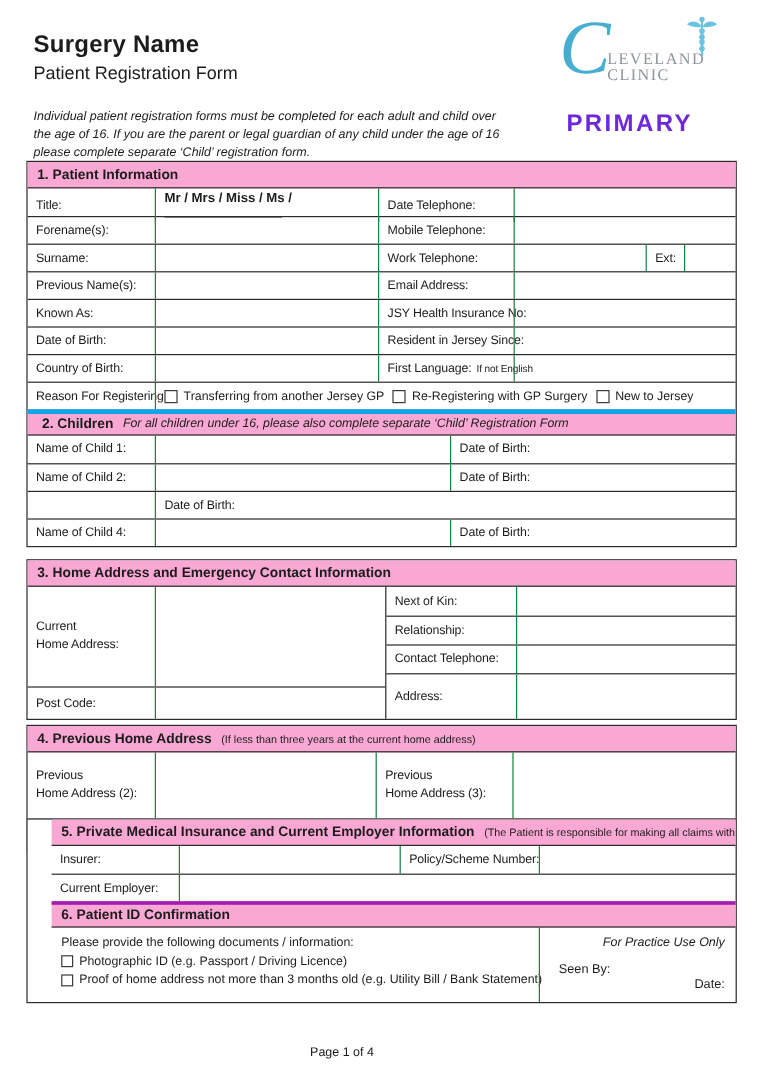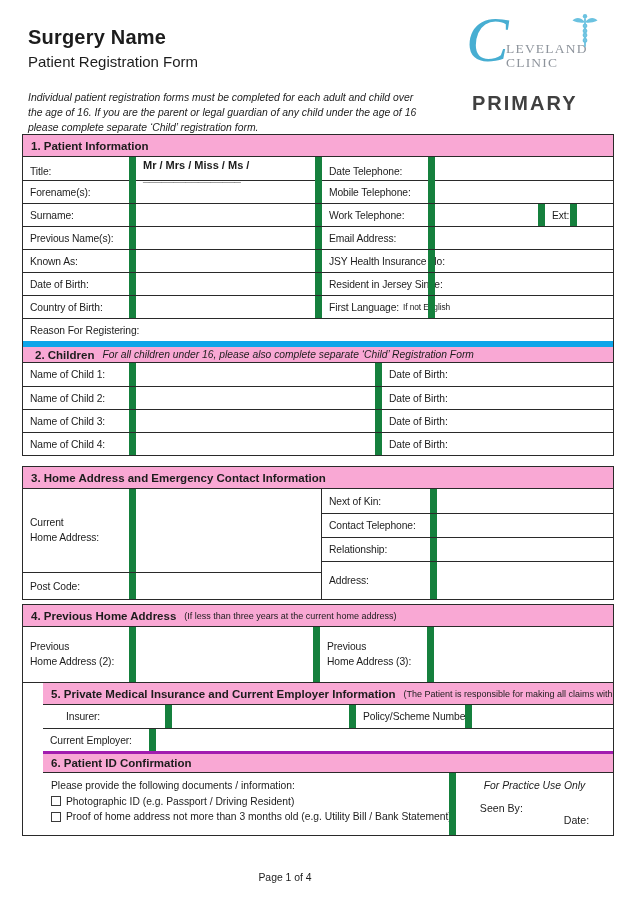--- a/index.html
+++ b/index.html
@@ -13,62 +13,62 @@
   .doc-subtitle { position:absolute; left:28px; top:53px; font-size:15px; }
   .doc-note { position:absolute; left:28px; top:91px; width:400px; font-size:10.4px; font-style:italic; line-height:1.42; }
   .logo { position:absolute; left:466px; top:16px; width:150px; height:66px; }
   .logo-c { position:absolute; left:0; top:-8px; font-family:"Liberation Serif", serif; font-style:italic;
             font-size:64px; line-height:1; color:#47aed2; }
   .logo-words { position:absolute; left:40px; top:26px; font-family:"Liberation Serif", serif;
                 color:#8e949c; letter-spacing:1.2px; line-height:1.05; }
   .logo-words div { font-size:13.5px; }
   .caduceus { position:absolute; left:106px; top:-3px; }
   .primary { position:absolute; left:472px; top:92px; font-size:20px; font-weight:bold;
-             color:#404040; letter-spacing:2px; }
+             color:#6d28d9; letter-spacing:2px; }
   
   .sec { position:absolute; left:22px; width:592px; border:1.5px solid #2a2a2a; background:#fff; }
   .secbar { background:#f9a8d4; border-bottom:1px solid #2a2a2a; height:22px; padding:0 8px;
             display:flex; align-items:center; gap:8px; white-space:nowrap; overflow:hidden; }
   .secbar b { font-size:11.5px; }
   .secnote { font-size:9px; }
   .secnote.it { font-style:italic; font-size:10.3px; }
   .grid { display:grid; }
   .grid + .grid, .grid + .split, .split + .grid { border-top:1px solid #2a2a2a; }
   .cell { padding:2px 7px; display:flex; align-items:center; min-width:0; }
-  .cell + .cell { border-left:7px solid #15803d; }
+  .cell + .cell { border-left:1px solid #15803d; }
   .lab { font-size:10.3px; white-space:nowrap; letter-spacing:-.1px; }
   .val { font-size:11px; }
   .bold { font-weight:bold; }
   .tiny { font-size:8.4px; margin-left:4px; }
   .col { flex-direction:column; align-items:flex-start; justify-content:center; line-height:1.4; }
   .ctr { justify-content:center; }
   .cb { width:11px; height:11px; border:1.2px solid #3a3a3a; background:#fff; flex:none; margin-right:5px; }
   .opt { display:flex; align-items:center; margin-right:7px; font-size:10.3px; white-space:nowrap; }
   
   .g-s1   { grid-template-columns:106px 186px 113px 1fr; height:23px; }
   .g-s1x  { grid-template-columns:106px 186px 113px 110px 32px 1fr; height:23px; }
   .g-rsn  { grid-template-columns:106px 1fr; height:23px; }
   .g-s2   { grid-template-columns:106px 246px 1fr; height:23px; }
   .split  { display:flex; }
   .s3l { width:298px; } .s3r { flex:1; border-left:1px solid #2a2a2a; }
   .s3l .grid { grid-template-columns:106px 1fr; }
   .s3r .grid { grid-template-columns:108px 1fr; }
   .h83{height:83px;} .h27{height:27px;} .h24{height:24px;} .h38{height:38px;}
   .g-s4a { grid-template-columns:106px 184px 114px 1fr; height:55px; }
   .g-s4d { grid-template-columns:106px 184px 114px 1fr; height:27px; }
-  .g-s5a { grid-template-columns:106px 184px 116px 1fr; height:23px;margin-left:16px; }
+  .g-s5a { grid-template-columns:106px 184px 116px 1fr; height:23px; }
   .g-s5b { grid-template-columns:106px 1fr; height:23px; }
   .g-s6  { grid-template-columns:406px 1fr; height:62px; }
   .idcell { display:block; padding:5px 8px 3px; font-size:10.3px; line-height:1.52; }
   .idline { display:flex; align-items:center; white-space:nowrap; }
   .idline .cb { width:10px; height:10px; }
-  .practice { flex-direction:column; align-items:center; justify-content:space-between; padding:7px 9px 9px; }
+  .practice { flex-direction:column; align-items:flex-end; justify-content:space-between; padding:7px 9px 9px; }
   .practice .fpu { font-style:italic; font-size:10.4px; }
   .practice .sb-row { display:flex; font-size:10.6px;flex-direction:column; }
-  .practice .sb-row .date-lab { margin-left:84px; }
+  .practice .sb-row .date-lab { margin-left:113px; }
   .footer { position:absolute; left:0; top:872px; width:570px; text-align:center; font-size:10.4px; }
 </style>
 </head>
 <body>
 
 <div class="page">
 
   <div class="doc-title">Surgery Name</div>
   <div class="doc-subtitle">Patient Registration Form</div>
   <p class="doc-note">Individual patient registration forms must be completed for each adult and child over the age of 16. If you are the parent or legal guardian of any child under the age of 16 please complete separate ‘Child’ registration form.</p>
@@ -146,43 +146,56 @@
       <div class="cell val"></div>
       <div class="cell lab">
         <span>First Language:</span>
         <span class="tiny">If not English</span>
       </div>
       <div class="cell val"></div>
     </div>
 
     <div class="grid g-rsn">
       <div class="cell lab">Reason For Registering:</div>
-    </div>
-
-    <div class="secbar" style="border-top:6px solid #0ea5e9;padding-left:12px;">
+      <div class="cell">
+        <span class="opt">
+          <span class="cb"></span>
+          <span>Transferring from another Jersey GP</span>
+        </span>
+        <span class="opt">
+          <span class="cb"></span>
+          <span>Re-Registering with GP Surgery</span>
+        </span>
+        <span class="opt">
+          <span class="cb"></span>
+          <span>New to Jersey</span>
+        </span>
+      </div>
+    </div>
+
+    <div class="secbar" style="border-top:4px solid #0ea5e9;padding-left:12px;">
       <b>2. Children</b>
       <span class="secnote it">For all children under 16, please also complete separate ‘Child’ Registration Form</span>
     </div>
 
     <div class="grid g-s2">
       <div class="cell lab">Name of Child 1:</div>
       <div class="cell val"></div>
       <div class="cell val">
           <span class="lab">Date of Birth:</span>
         </div>
     </div>
     <div class="grid g-s2">
       <div class="cell lab">Name of Child 2:</div>
       <div class="cell val"></div>
       <div class="cell val">
           <span class="lab">Date of Birth:</span>
         </div>
     </div>
     <div class="grid g-s2">
-      <div class="cell lab">Name of Child 3:</div>
       <div class="cell val"></div>
       <div class="cell val">
           <span class="lab">Date of Birth:</span>
         </div>
     </div>
     <div class="grid g-s2">
       <div class="cell lab">Name of Child 4:</div>
       <div class="cell val"></div>
       <div class="cell val">
           <span class="lab">Date of Birth:</span>
@@ -207,25 +220,25 @@
           <div class="cell lab">Post Code:</div>
           <div class="cell val"></div>
         </div>
       </div>
       <div class="s3r">
         <div class="grid h24">
           <div class="cell lab">Next of Kin:</div>
           <div class="cell val"></div>
         </div>
         <div class="grid h24">
+          <div class="cell lab">Relationship:</div>
+          <div class="cell val"></div>
+        </div>
+        <div class="grid h24">
           <div class="cell lab">Contact Telephone:</div>
-          <div class="cell val"></div>
-        </div>
-        <div class="grid h24">
-          <div class="cell lab">Relationship:</div>
           <div class="cell val"></div>
         </div>
         <div class="grid h38">
           <div class="cell lab">Address:</div>
           <div class="cell val"></div>
         </div>
       </div>
     </div>
   </section>
 
@@ -270,21 +283,21 @@
       <div class="cell val"></div>
     </div>
     <div class="secbar" style="border-top:3px solid #a21caf;">
       <b>6. Patient ID Confirmation</b>
     </div>
     <div class="grid g-s6">
       <div class="cell idcell">
         <div>Please provide the following documents / information:</div>
         <div class="idline">
           <span class="cb"></span>
-          <span>Photographic ID (e.g. Passport / Driving Resident)</span>
+          <span>Photographic ID (e.g. Passport / Driving Licence)</span>
         </div>
         <div class="idline">
           <span class="cb"></span>
           <span>Proof of home address not more than 3 months old (e.g. Utility Bill / Bank Statement)</span>
         </div>
       </div>
       <div class="cell practice">
         <div class="fpu">For Practice Use Only</div>
         <div class="sb-row">
           <span>Seen By:</span>

